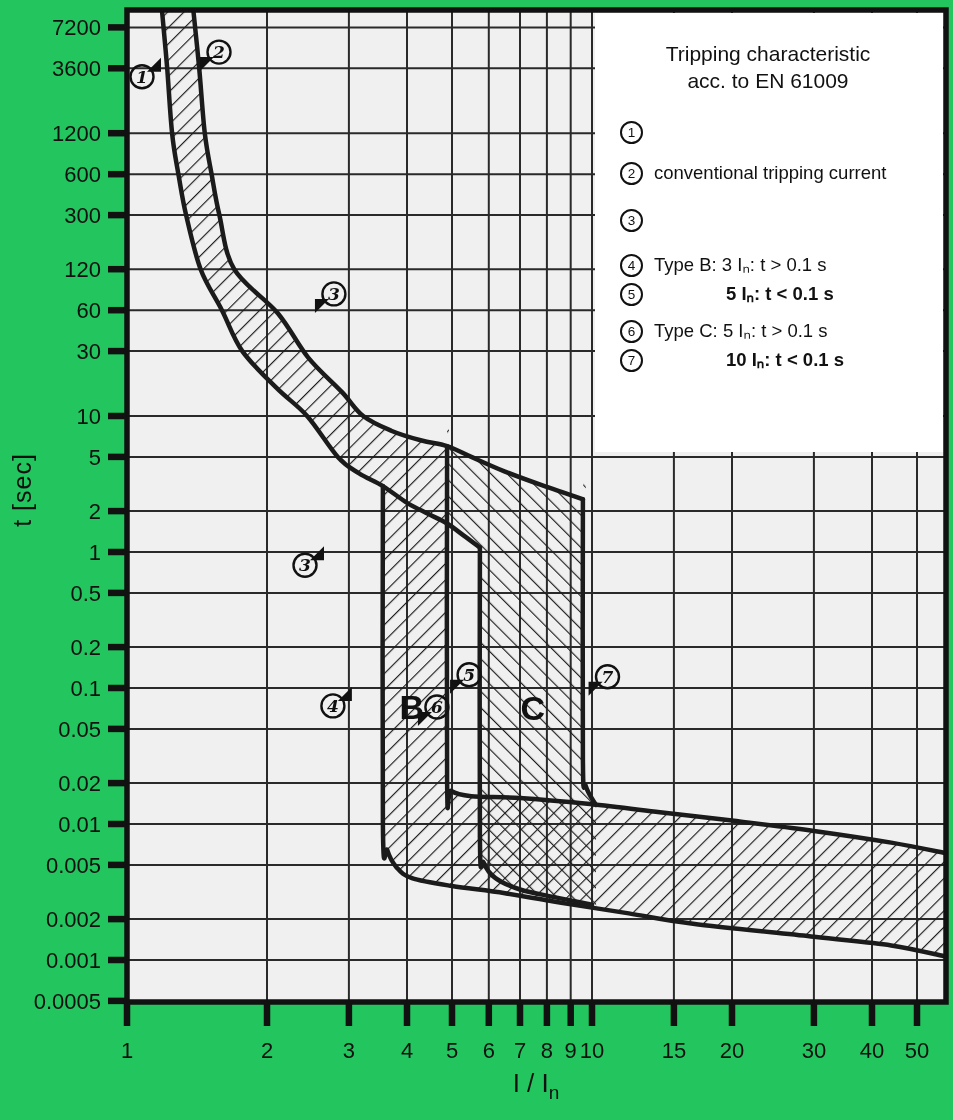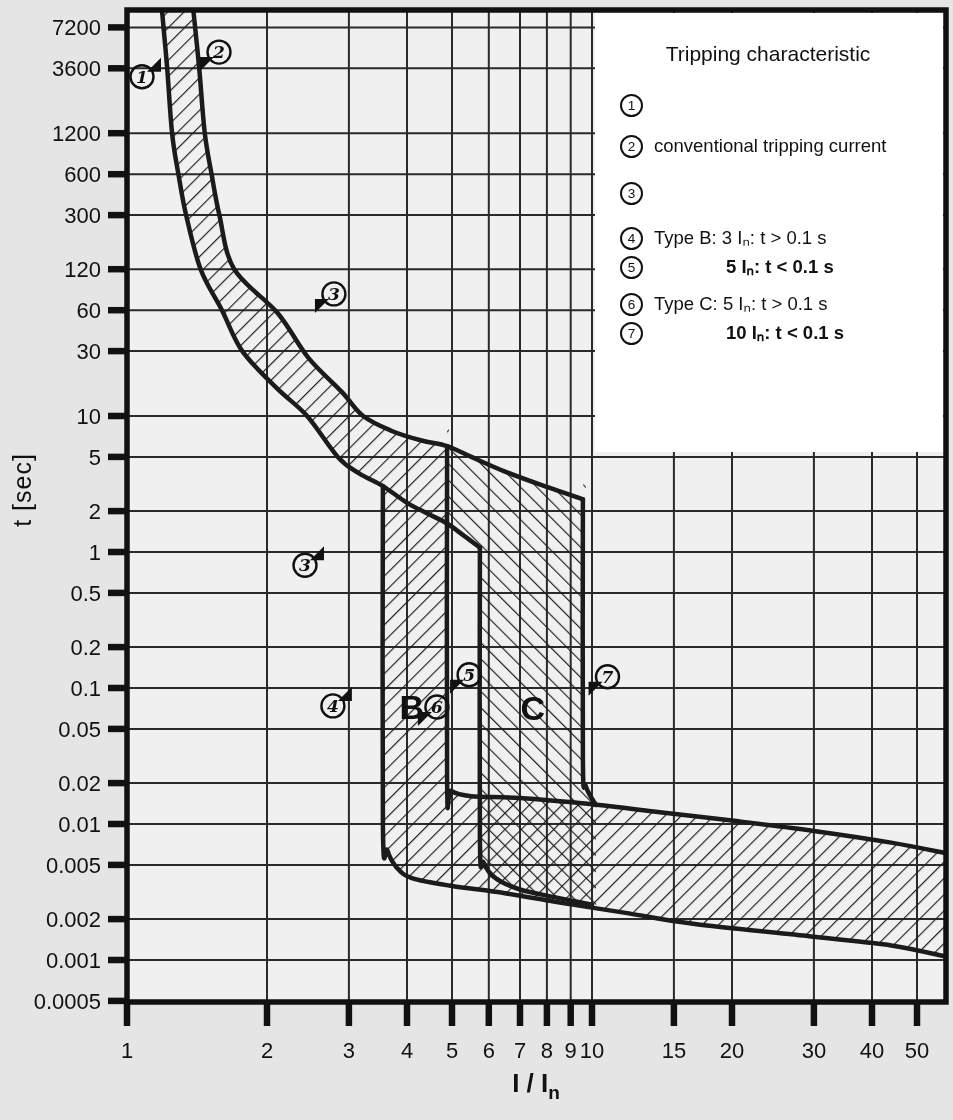--- a/index.html
+++ b/index.html
@@ -1,22 +1,22 @@
 <!DOCTYPE html>
 <html><head>
 <meta charset="utf-8">
 <style>
   html,body{margin:0;padding:0;background:#ffffff;}
-  .page{position:relative;width:953px;height:1120px;background:#e5e5e5;
+  .page{position:relative;width:953px;height:1120px;background:#22c55e;
         font-family:"Liberation Sans",sans-serif;color:#111;overflow:hidden;}
   svg{position:absolute;left:0;top:0;}
   .ylab{position:absolute;left:22px;top:490px;transform:translate(-50%,-50%) rotate(-90deg);
         font-size:25px;white-space:nowrap;letter-spacing:1px;}
   .xlab{position:absolute;left:536px;top:1086px;transform:translate(-50%,-50%);
-        font-size:26px;white-space:nowrap;font-weight:bold;}
+        font-size:26px;white-space:nowrap;}
   .xlab sub{font-size:19px;}
   .legend{position:absolute;left:594px;top:13px;width:348px;height:439px;}
   .lg-title{margin-top:27px;text-align:center;font-size:21px;line-height:27px;font-weight:500;}
   .lg-item{display:flex;align-items:flex-start;gap:11px;padding-left:26px;font-size:18.5px;line-height:23px;}
   .lg-item .lg-num{flex:0 0 auto;width:19px;height:19px;border:2px solid #111;border-radius:50%;
         display:inline-flex;align-items:center;justify-content:center;font-size:13.5px;margin-top:1px;}
   .lg-item .lg-txt{white-space:nowrap;}
   .lg-item .indent{padding-left:72px;font-weight:bold;}
   .mt26{margin-top:26px}.mt17{margin-top:17px}.mt23{margin-top:23px}
   .mt21{margin-top:21px}.mt5{margin-top:5px}.mt13{margin-top:13px}
@@ -219,20 +219,21 @@
       </g>
   </svg>
 
   <div class="ylab">t [sec]</div>
 
   <div class="xlab"><span>I / I</span><sub>n</sub></div>
 
   <div class="legend">
     <div class="lg-title">
       <div>Tripping characteristic</div>
+      <div>acc. to EN 61009</div>
     </div>
     <div id="lg-items">
         <div class="lg-item mt26">
           <span class="lg-num">1</span>
           <span class="lg-txt">
           </span>
         </div>
         <div class="lg-item mt17">
           <span class="lg-num">2</span>
           <span class="lg-txt">

